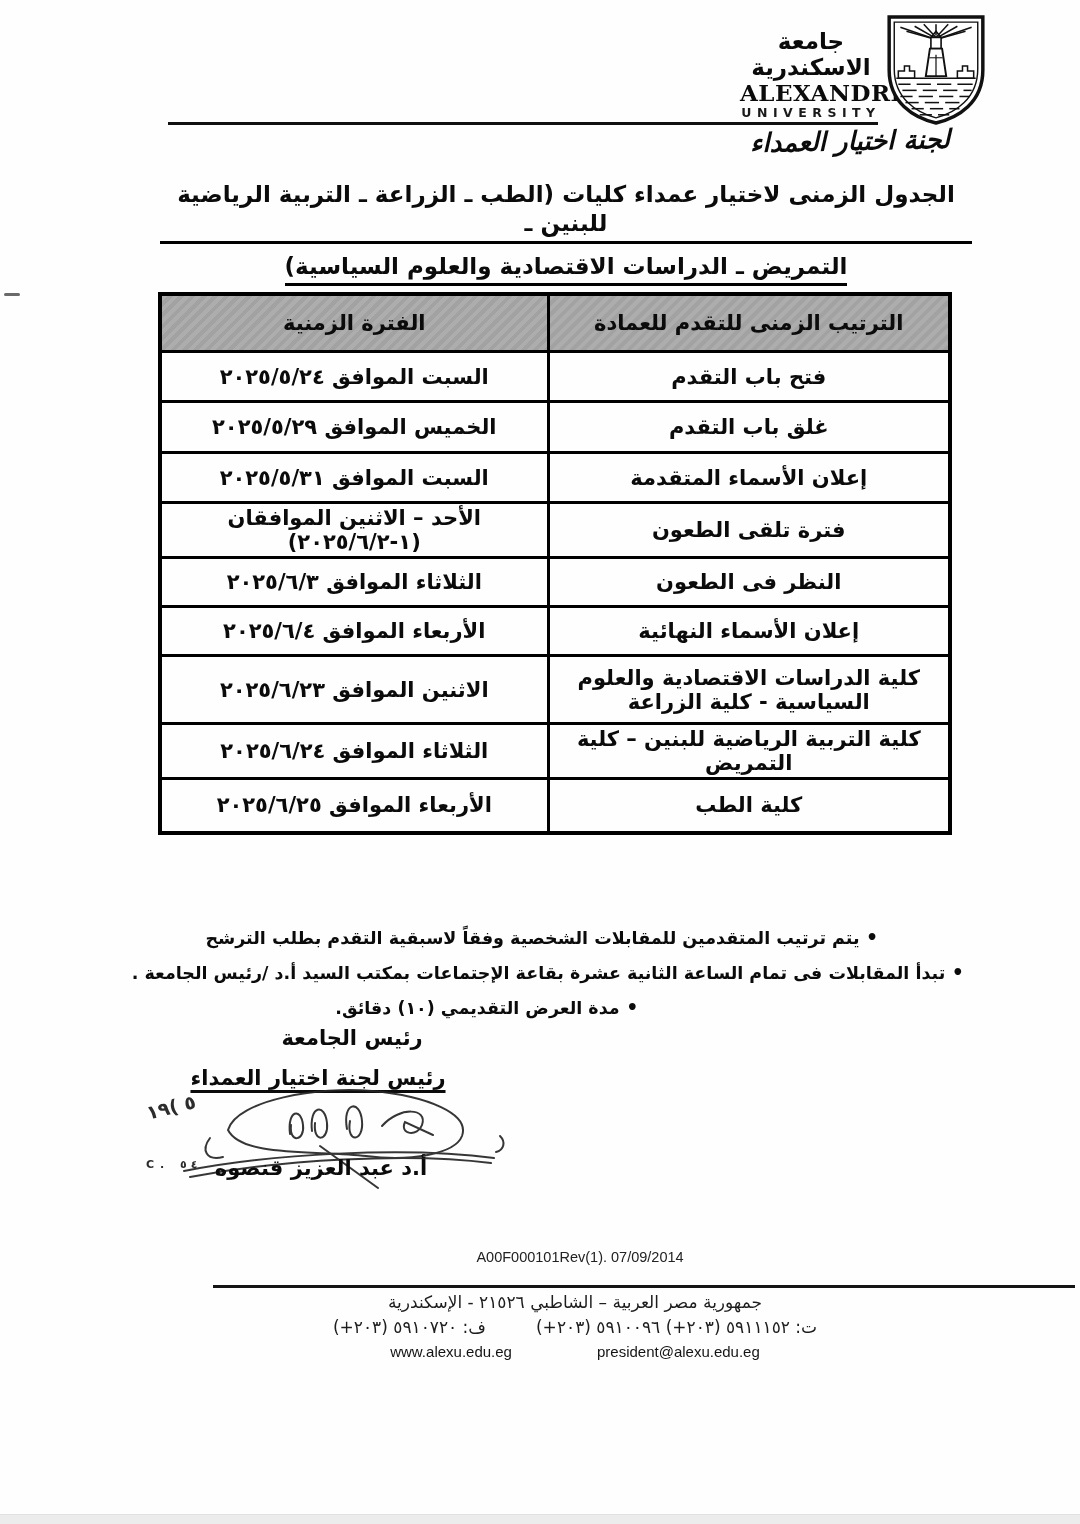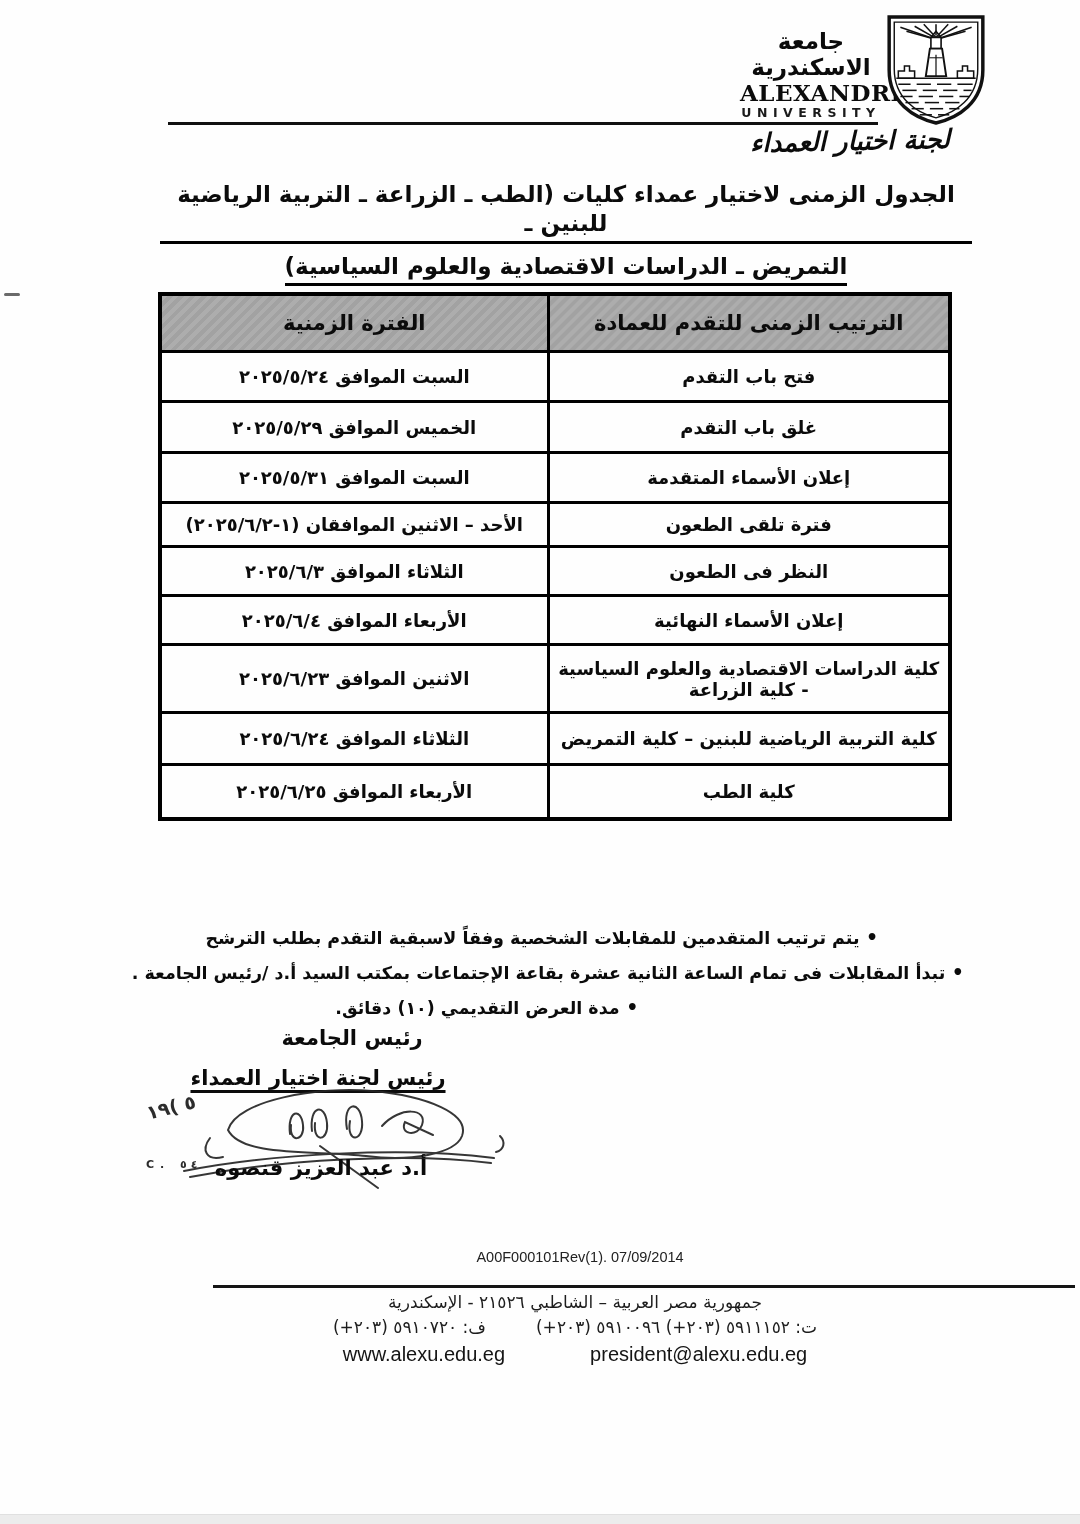--- a/index.html
+++ b/index.html
@@ -36,21 +36,21 @@
   }
   table.sched td,table.sched th{
     border:3px solid #000;text-align:center;vertical-align:middle;
     font-weight:bold;padding:2px 8px;
   }
   table.sched th{
     font-size:21px;height:50px;
     background:repeating-linear-gradient(135deg,#adadad 0 4px,#a2a2a2 4px 8px);
     text-shadow:0 0 1px #00000022;
   }
-  table.sched td{font-size:18px;background:#fefefe;}
+  table.sched td{font-size:21px;background:#fefefe;}
   td.section{
     font-size:20px;height:40px;
     background:repeating-linear-gradient(135deg,#a9a9a9 0 4px,#9c9c9c 4px 8px);
   }
   .col-item{width:402px;}
   .col-period{width:388px;}
   
   .notes{position:absolute;right:128px;top:926px;direction:rtl;text-align:center;
          font-size:17.5px;font-weight:bold;}
   .note{margin-bottom:13px;white-space:nowrap;}
@@ -73,21 +73,21 @@
   .doc-code{position:absolute;left:380px;top:1249px;width:400px;display:flex;
             justify-content:center;font-family:"Liberation Sans",sans-serif;
             font-size:14.5px;color:#222;}
   .footer-rule{position:absolute;left:213px;top:1285px;width:862px;height:3px;background:#151515;}
   .f-address{position:absolute;left:250px;top:1292px;width:650px;text-align:center;
              direction:rtl;font-size:17px;color:#1d1d1d;}
   .f-phones{position:absolute;left:250px;top:1317px;width:650px;display:flex;direction:rtl;
             justify-content:center;gap:50px;font-size:17px;color:#1d1d1d;}
   .f-web{position:absolute;left:250px;top:1343px;width:650px;display:flex;
          justify-content:center;gap:85px;font-family:"Liberation Sans",sans-serif;
-         font-size:20px;color:#141414;}
+         font-size:15px;color:#141414;}
   .scan-strip{position:absolute;left:0;top:1514px;width:1080px;height:10px;background:#ececec;border-top:1px solid #e0e0e0;}
 </style>
 </head>
 <body>
 
 <div class="page">
 
   <div class="logo-text">
     <div class="logo-ar">جامعة الاسكندرية</div>
     <div class="logo-en">ALEXANDRIA</div>

